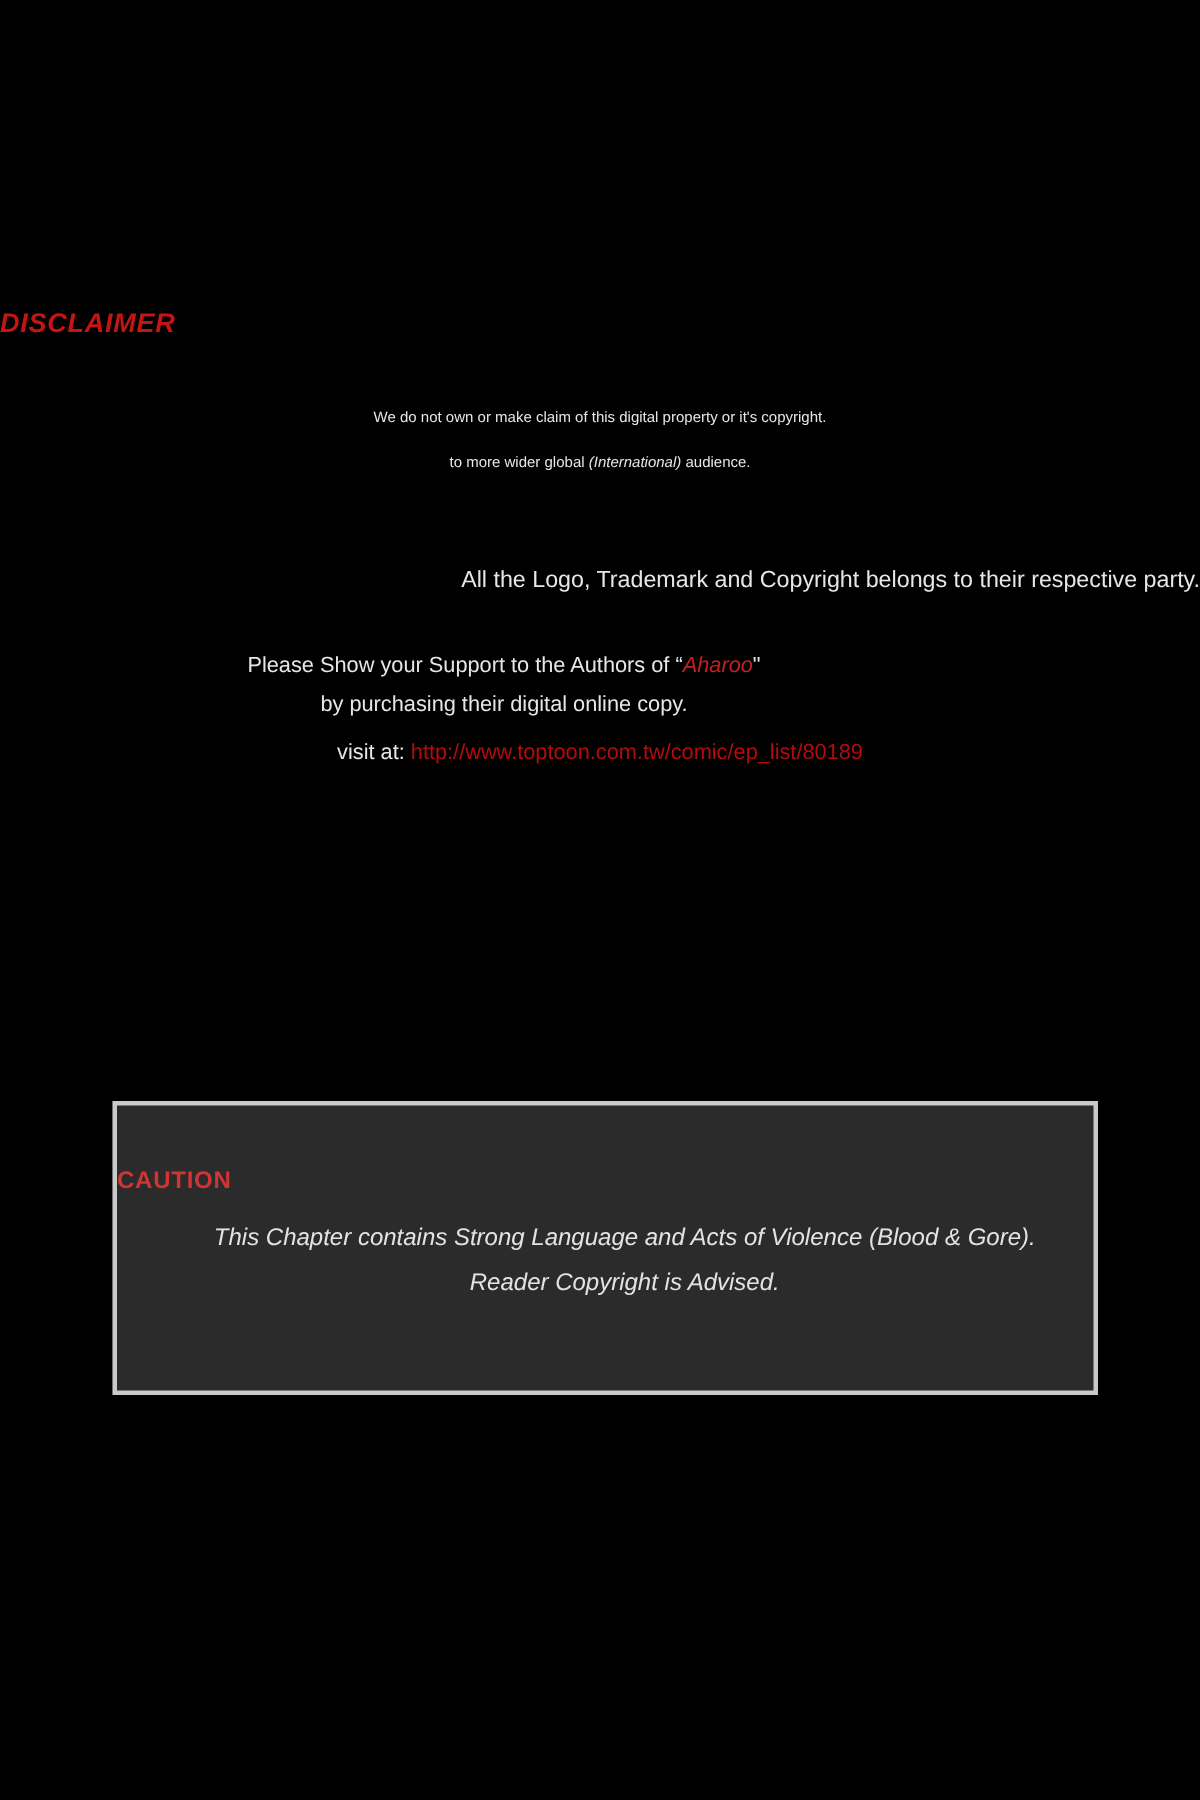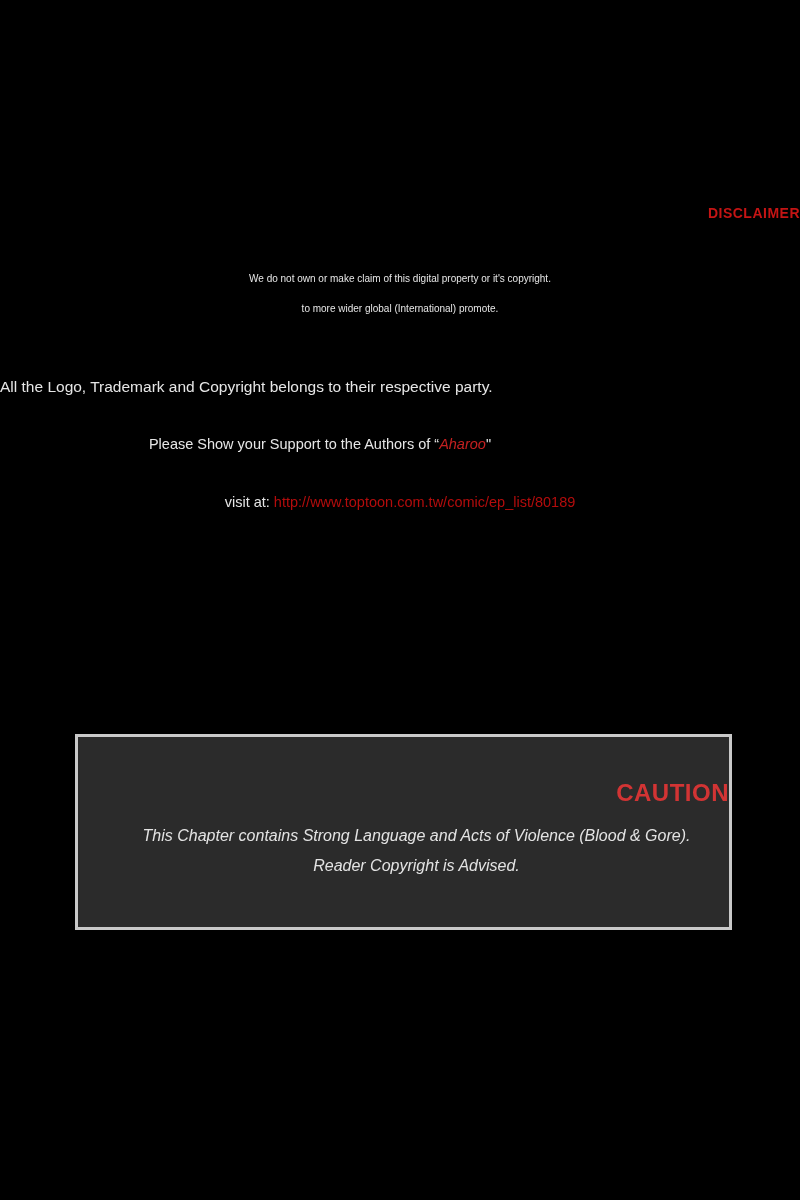--- a/index.html
+++ b/index.html
@@ -15,65 +15,66 @@
     overflow: hidden;
     position: relative;
   }
 
   
   .disclaimer-title {
     position: absolute;
     top: 205px;
     left: 0;
     width: 800px;
-    text-align: right;
+    text-align: left;
     color: #c41414;
-    font-size: 14px;
+    font-size: 18px;
     font-weight: bold;
     letter-spacing: 0.5px;
+    font-style: italic;
   }
   .para1 {
     position: absolute;
     top: 264px;
     left: 0;
     width: 800px;
     text-align: center;
     font-size: 10px;
     line-height: 30px;
     color: #e6e6e6;
   }
   .para2 {
     position: absolute;
     top: 378px;
     left: 0;
     width: 800px;
-    text-align: left;
+    text-align: right;
     font-size: 15.5px;
     color: #e6e6e6;
   }
   .para3 {
     position: absolute;
     top: 431px;
-    left: 0;
+    left: 16px;
     width: 640px;
     text-align: center;
     font-size: 14.5px;
     line-height: 26px;
     color: #e6e6e6;
   }
   .visit-line {
     position: absolute;
     top: 494px;
     left: 0;
     width: 800px;
     text-align: center;
     font-size: 14.5px;
     color: #e6e6e6;
   }
-  .italic { }
+  .italic { font-style: italic; }
   .red-italic {
     color: #c42020;
     font-style: italic;
   }
   .url-link {
     color: #b40c0c;
     text-decoration: none;
     cursor: pointer;
   }
 
@@ -83,50 +84,51 @@
     top: 734px;
     left: 75px;
     width: 651px;
     height: 190px;
     background: #2b2b2b;
     border: 3px solid #c9c9c9;
     box-sizing: content-box;
   }
   .caution-title {
     margin-top: 42px;
-    text-align: right;
+    text-align: left;
     color: #d23434;
-    font-size: 24px;
+    font-size: 16px;
     font-weight: bold;
     letter-spacing: 0.5px;
   }
   .caution-text {
     margin-top: 14px;
     text-align: center;
     font-style: italic;
     font-size: 16px;
     line-height: 30px;
     color: #e3e3e3;
     padding-left: 26px;
   }
 </style>
 </head>
 <body>
 
 <div class="disclaimer-title">DISCLAIMER</div>
 
 <div class="para1">
   <div>We do not own or make claim of this digital property or it's copyright.</div>
-  <div><span>to more wider global </span><span class="italic">(International)</span><span> promote.</span></div>
+  <div><span>to more wider global </span><span class="italic">(International)</span><span> audience.</span></div>
 </div>
 
 <div class="para2">All the Logo, Trademark and Copyright belongs to their respective party.</div>
 
 <div class="para3">
   <div><span>Please Show your Support to the Authors of “</span><span class="red-italic">Aharoo</span><span>"</span></div>
+  <div>by purchasing their digital online copy.</div>
 </div>
 
 <div class="visit-line">
   <span>visit at: </span><span class="url-link">http://www.toptoon.com.tw/comic/ep_list/80189</span>
 </div>
 
 <div class="caution-box">
   <div class="caution-title">CAUTION</div>
   <div class="caution-text">
     <div>This Chapter contains Strong Language and Acts of Violence (Blood &amp; Gore).</div>

